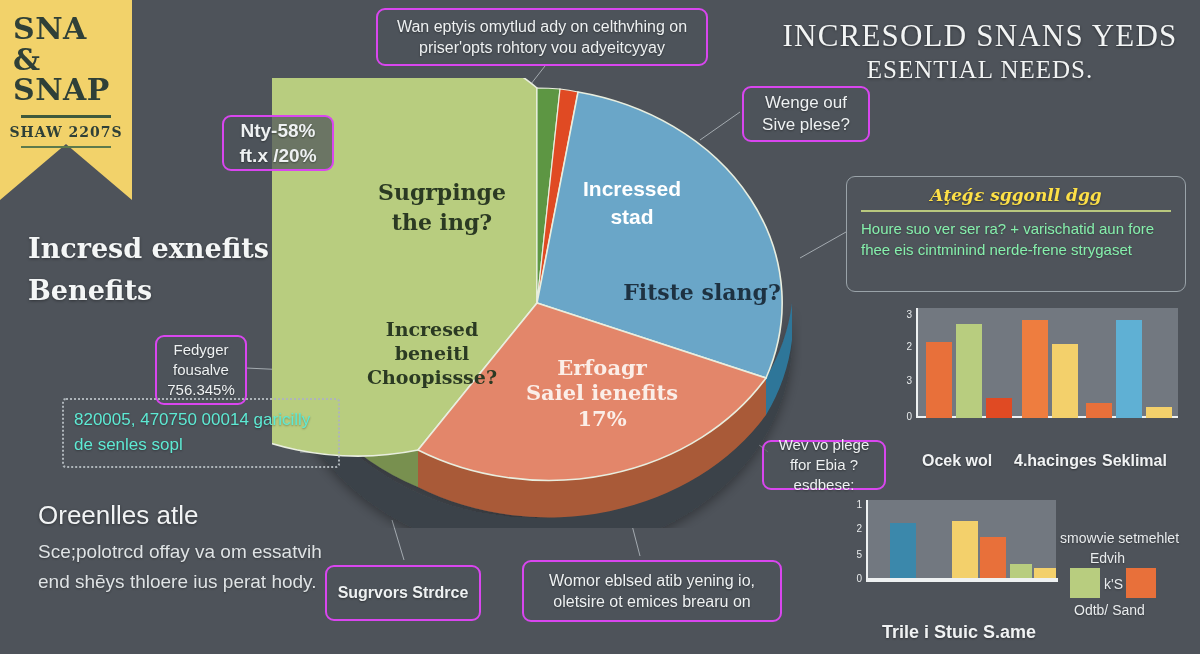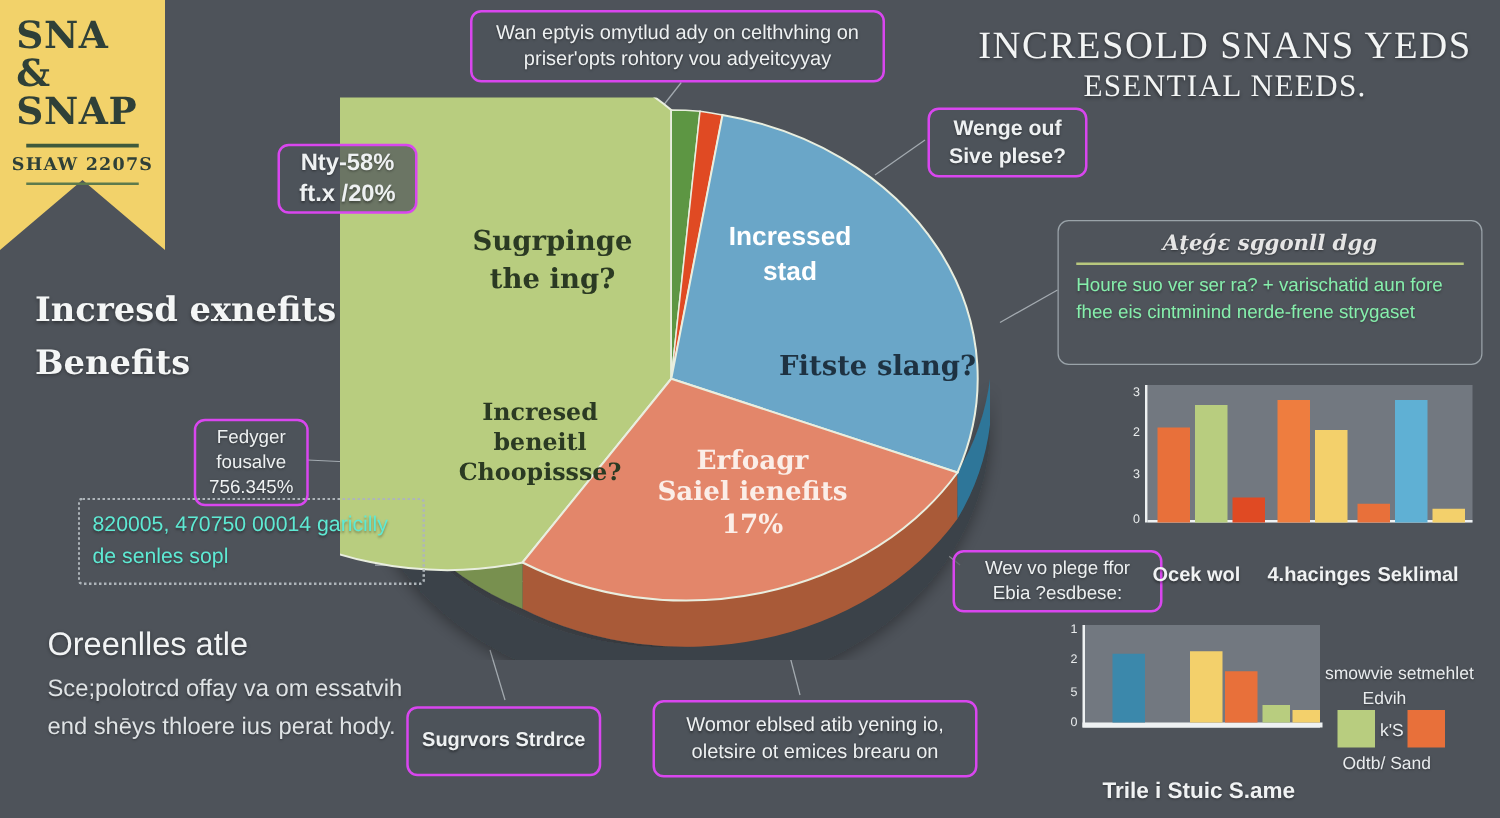--- a/index.html
+++ b/index.html
@@ -85,21 +85,21 @@
   .pie-wrap{position:absolute;left:272px;top:78px;width:530px;height:450px;}
 
   
   .infocard{
     position:absolute;left:846px;top:176px;width:340px;height:116px;
     box-sizing:border-box;border:1px solid #9aa3a9;border-radius:9px;
     background:rgba(80,85,92,.6);padding:8px 14px;
   }
   .infocard .ic-h{
     font-family:"DejaVu Serif",serif;font-style:italic;font-weight:bold;
-    color:#e5e5e5;font-size:17px;text-align:center;
+    color:#fde047;font-size:17px;text-align:center;
     padding-bottom:5px;border-bottom:2px solid #b9c87e;margin-bottom:6px;
     text-shadow:0 1px 2px rgba(0,0,0,.4);
   }
   .infocard .ic-b{
     color:#86efac;font-size:15px;line-height:1.42;
     text-shadow:0 1px 2px rgba(0,0,0,.3);
   }
 
   
   .minichart{position:absolute;}
@@ -213,31 +213,31 @@
         <text x="330" y="322" font-size="21" fill="#fbeee8">Saiel ienefits</text>
         <text x="330" y="348" font-size="21" fill="#fbeee8">17%</text>
       </g>
     </svg>
   </div>
 
   <div class="callout" style="left:376px;top:8px;width:332px;height:58px;font-size:16px;">Wan eptyis omytlud ady on celthvhing on priser'opts rohtory vou adyeitcyyay</div>
 
   <div class="callout bold" style="left:222px;top:115px;width:112px;height:56px;font-size:19px;">Nty-58% ft.x /20%</div>
 
-  <div class="callout" style="left:742px;top:86px;width:128px;height:56px;font-size:17px;font-weight:bold;">Wenge ouf Sive plese?</div>
+  <div class="callout" style="left:742px;top:86px;width:128px;height:56px;font-size:17px;font-weight:normal;">Wenge ouf Sive plese?</div>
 
   <div class="callout" style="left:155px;top:335px;width:92px;height:70px;font-size:15px;">Fedyger fousalve 756.345%</div>
 
   <div class="dotted" style="left:62px;top:398px;width:278px;height:70px;">820005, 470750 00014 garicilly de senles sopl</div>
 
   <div class="callout" style="left:522px;top:560px;width:260px;height:62px;font-size:16px;">Womor eblsed atib yening io, oletsire ot emices brearu on</div>
 
   <div class="callout" style="left:325px;top:565px;width:156px;height:56px;font-size:16px;font-weight:bold;">Sugrvors Strdrce</div>
 
-  <div class="callout" style="left:762px;top:440px;width:168px;height:50px;font-size:15px;">Wev vo plege ffor Ebia ?esdbese:</div>
+  <div class="callout" style="left:762px;top:440px;width:124px;height:50px;font-size:15px;">Wev vo plege ffor Ebia ?esdbese:</div>
 
   <div class="infocard">
     <div class="ic-h">Aţeǵε sɡgonll dgg</div>
     <div class="ic-b">Houre suo ver ser ra? + varischatid aun fore fhee eis cintminind nerde-frene strygaset</div>
   </div>
 
   <div class="minichart" style="left:874px;top:304px;width:312px;height:140px;">
     <div class="mc-plot" style="left:44px;top:4px;width:260px;height:108px;"></div>
     <div class="mc-axis" style="left:42px;top:4px;width:2px;height:110px;"></div>
 

